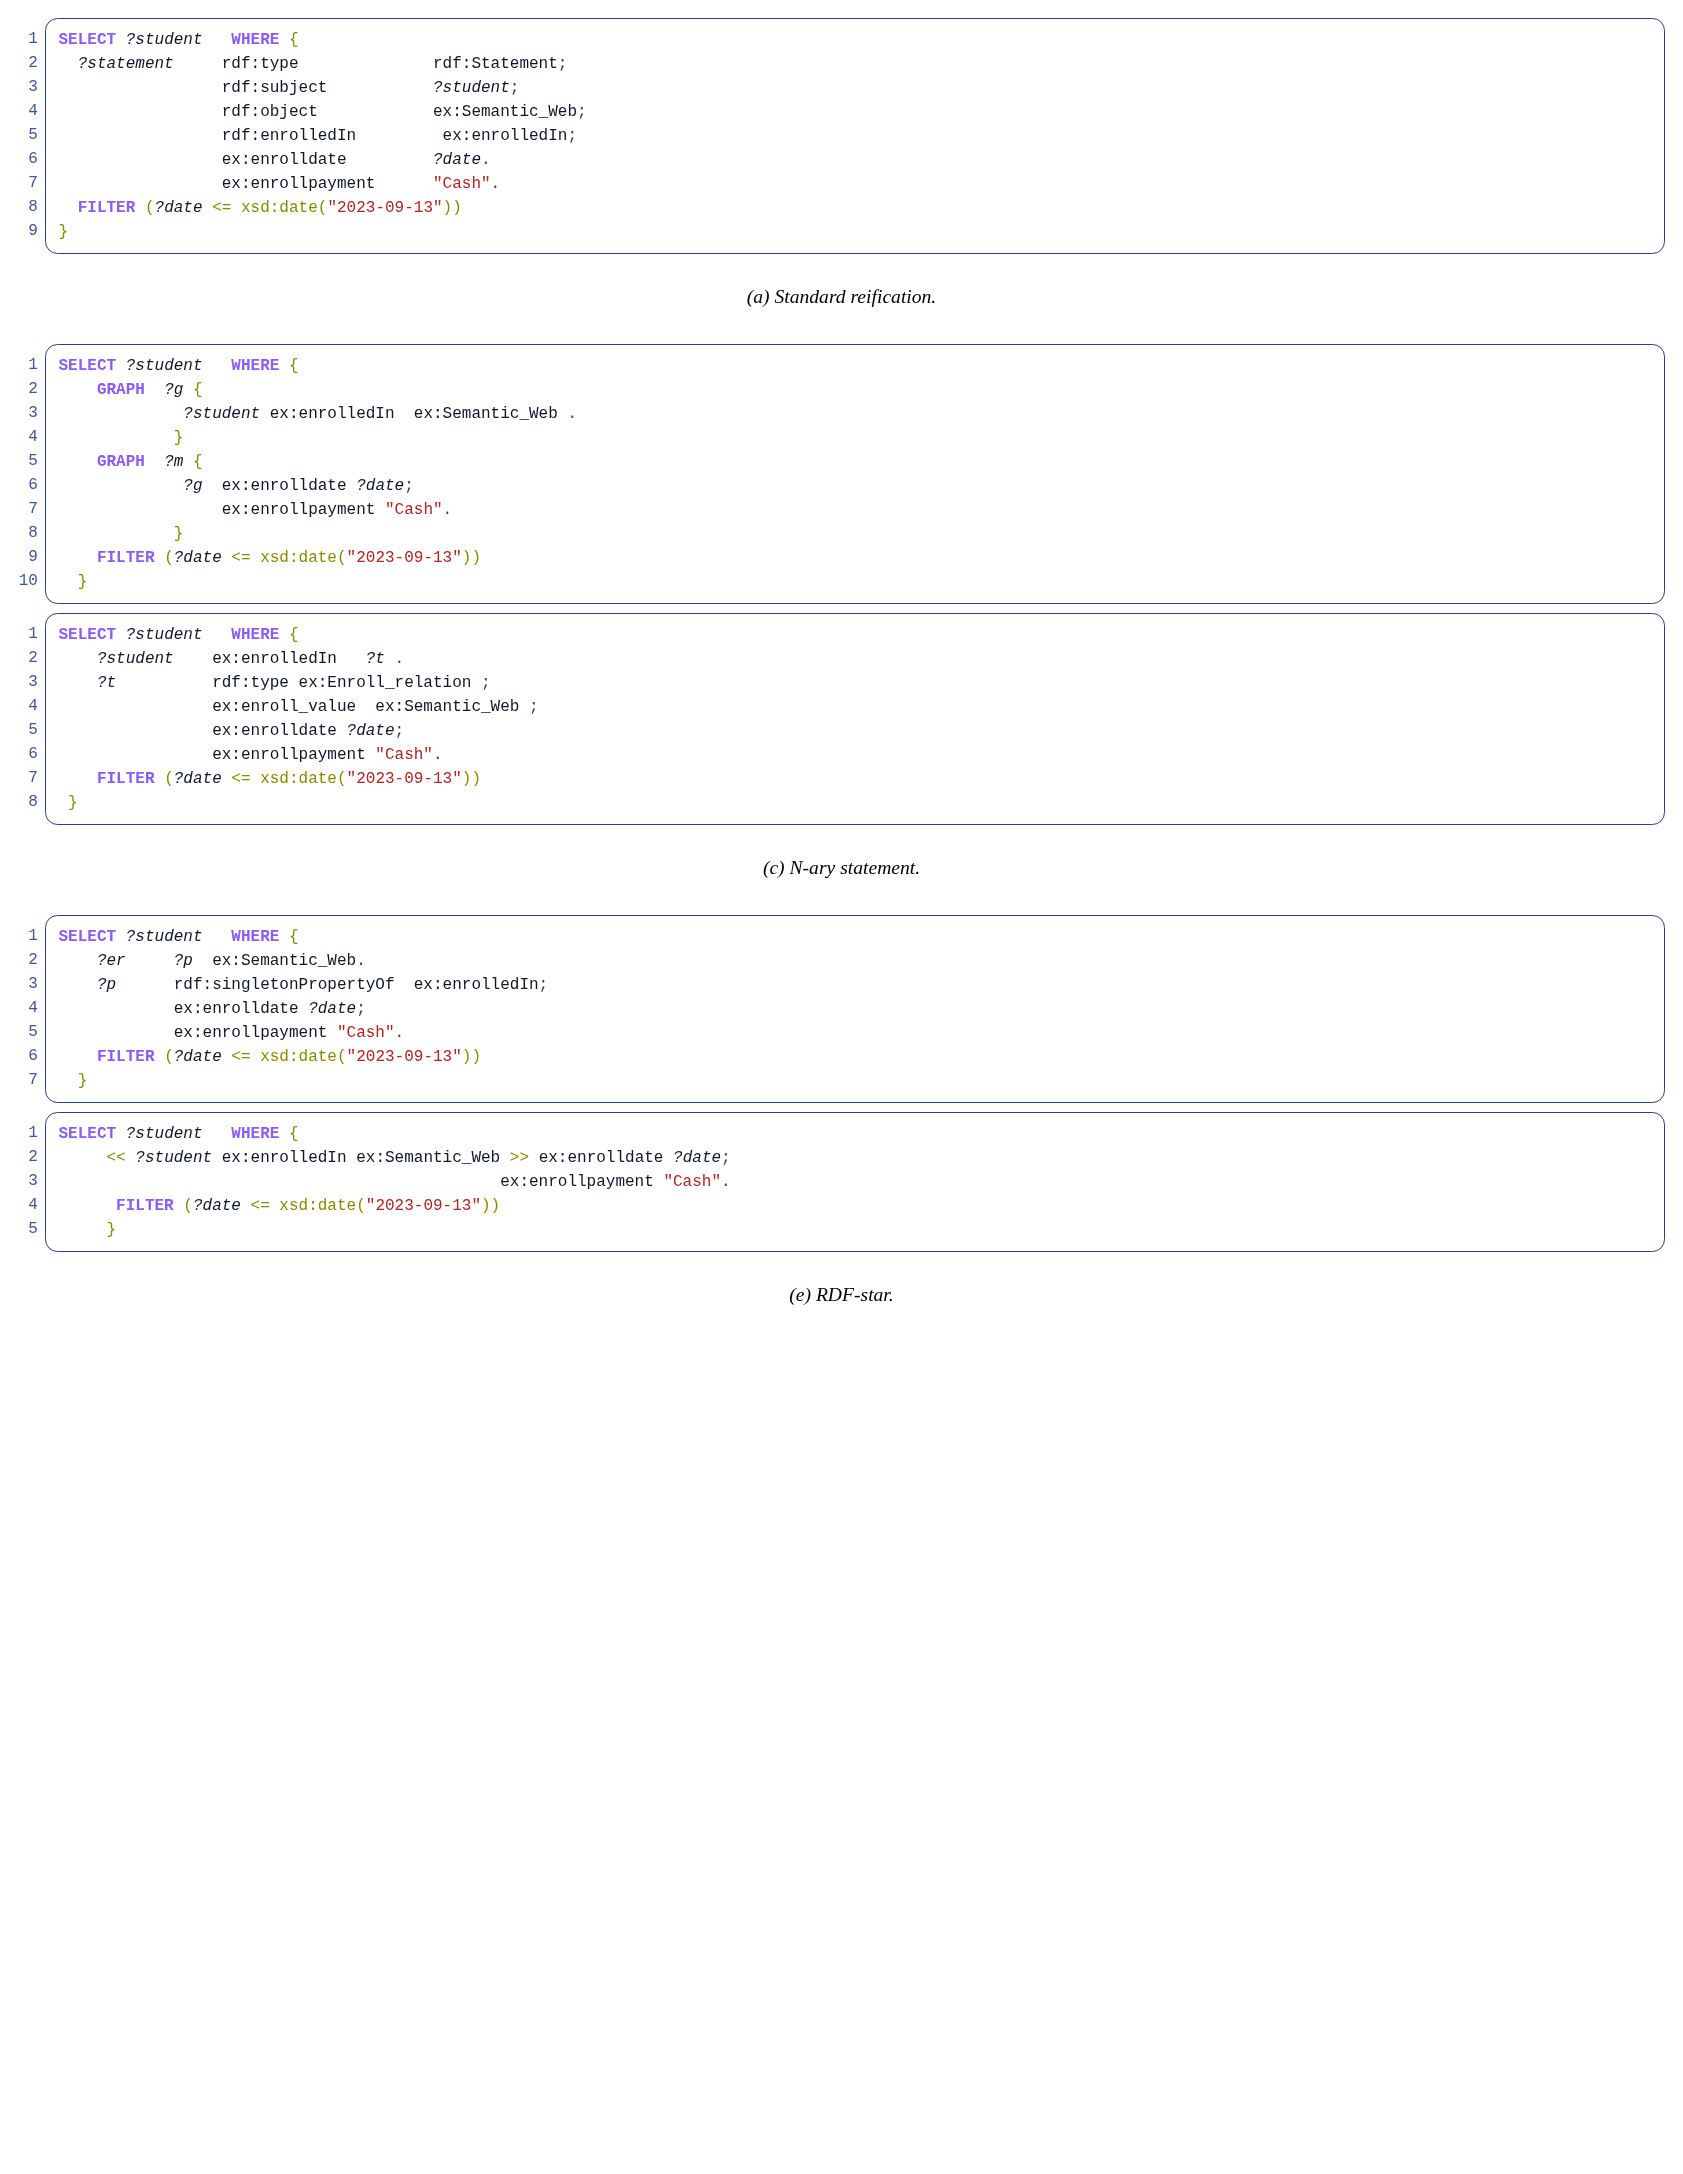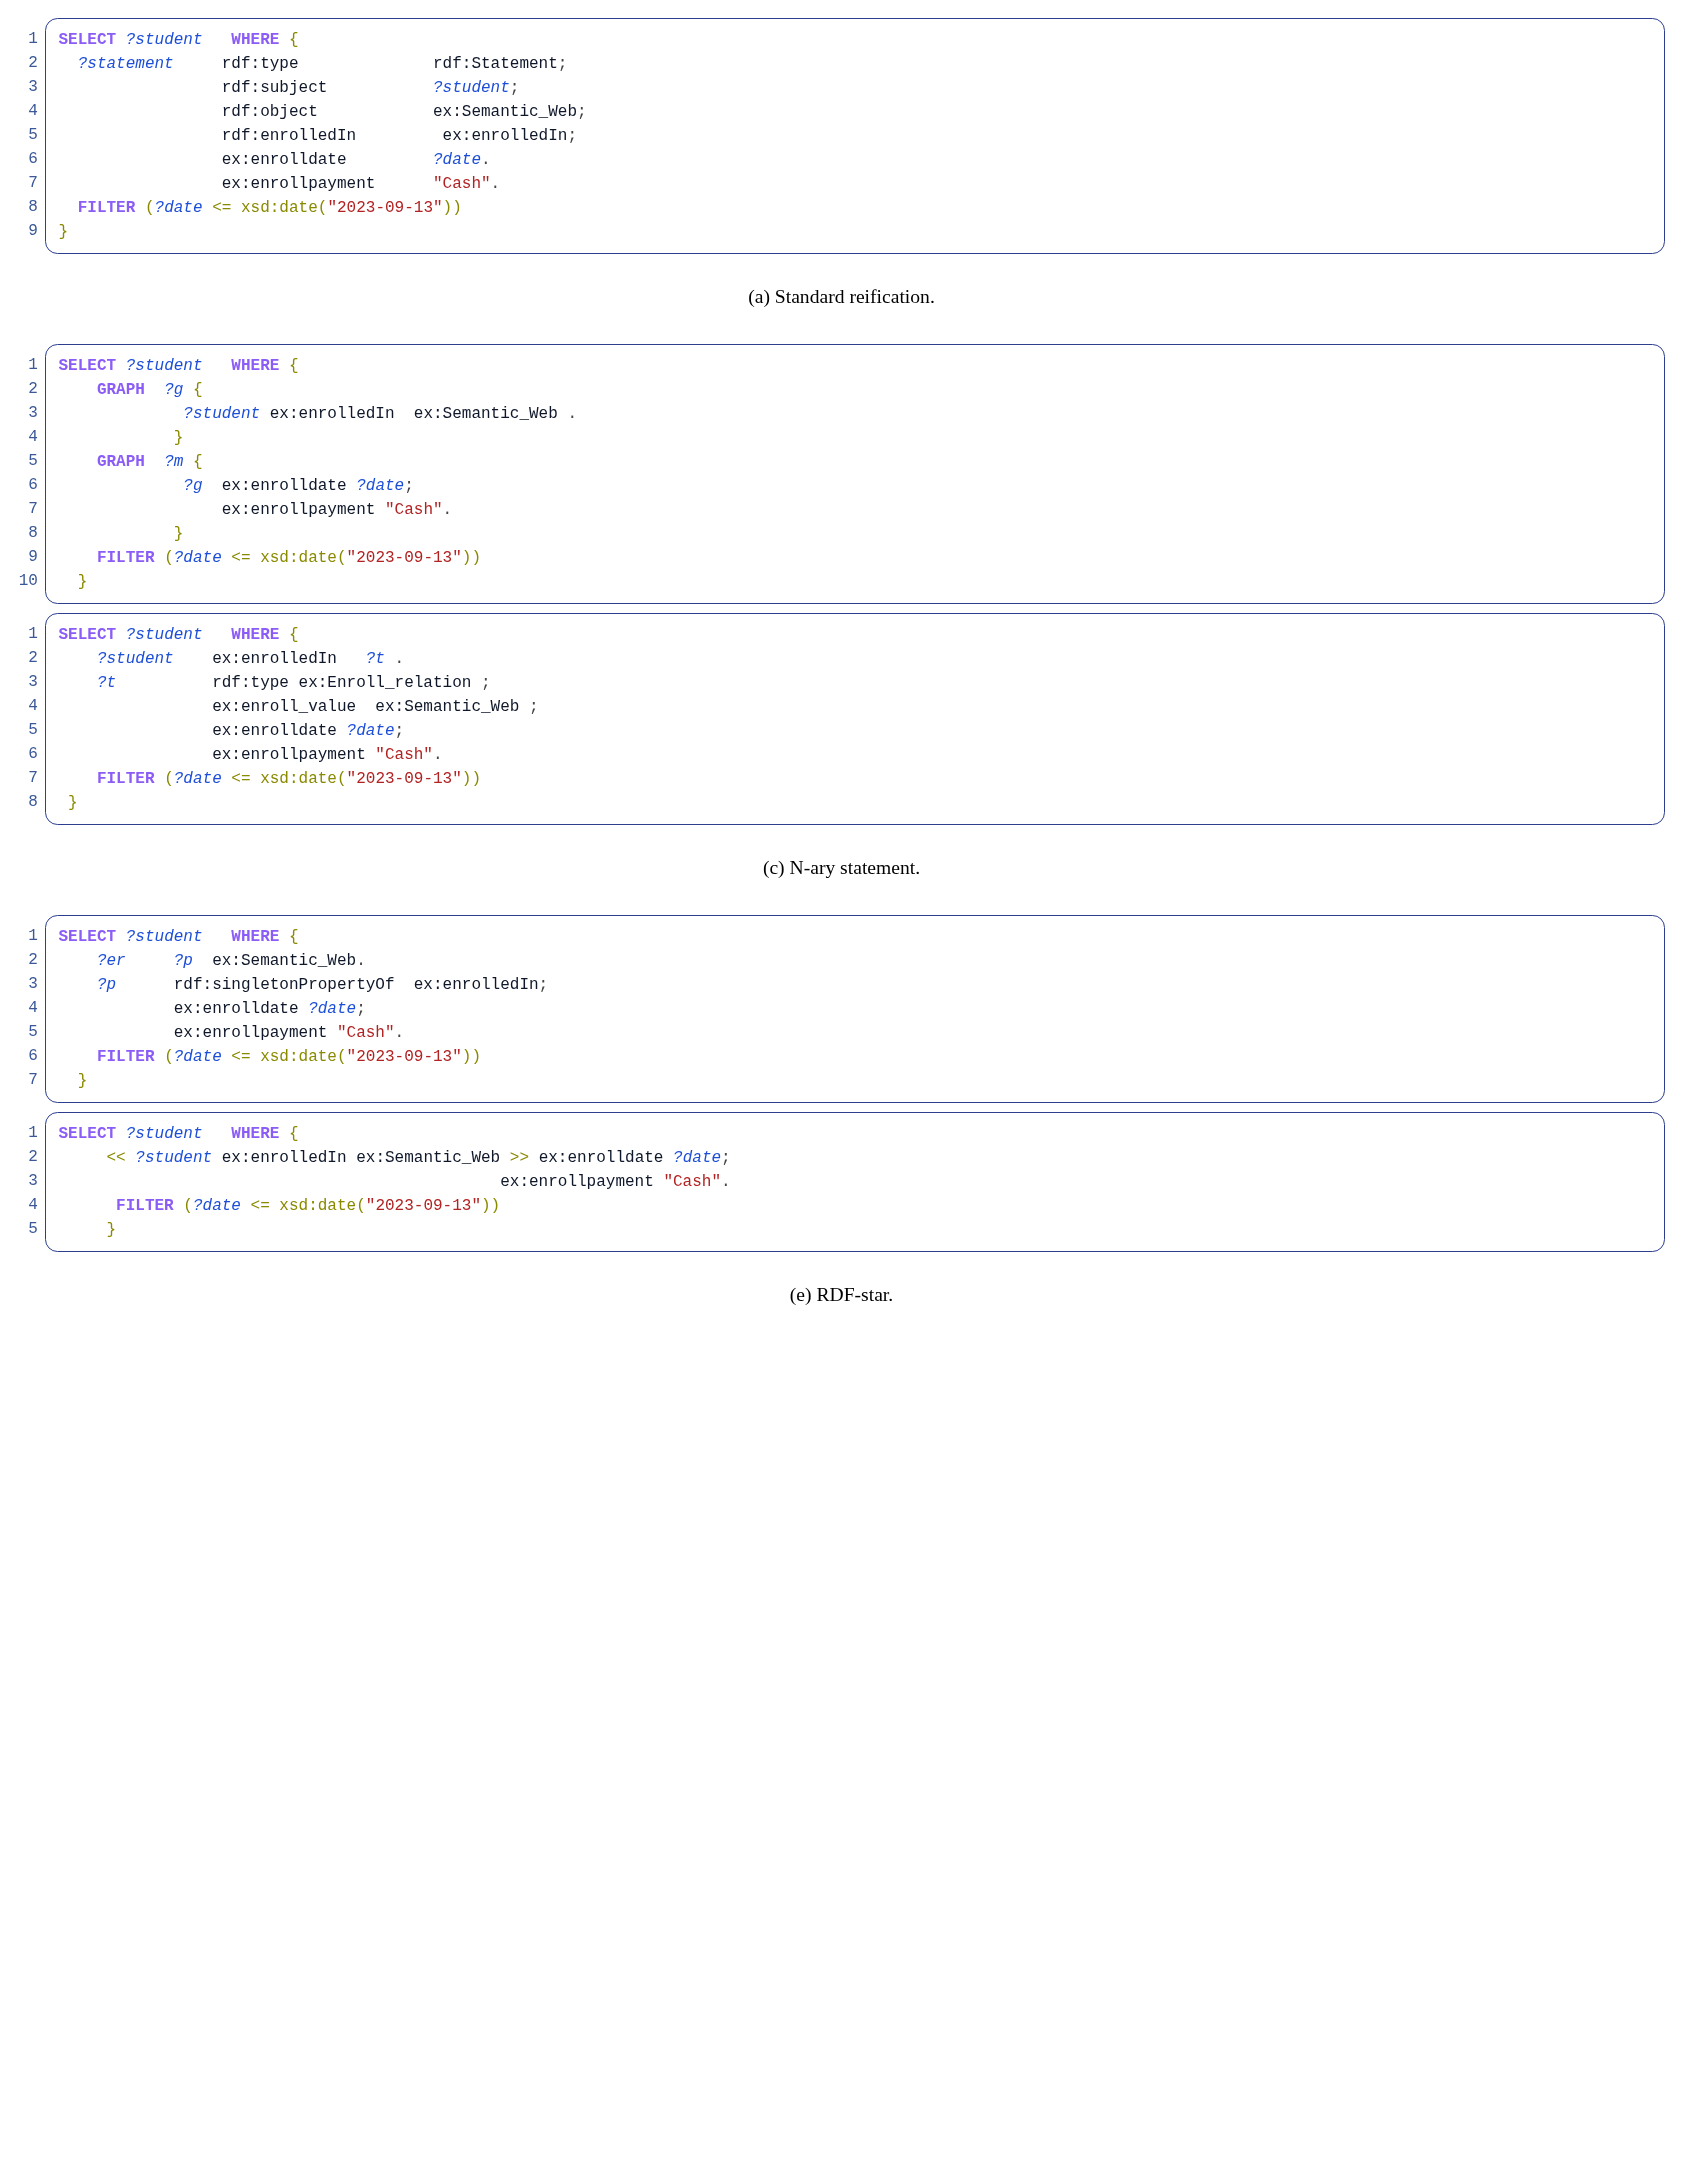--- a/index.html
+++ b/index.html
@@ -38,23 +38,24 @@
     font-family: "Courier New", monospace;
     font-size: 16px;
     line-height: 1.5;
     white-space: pre;
   }
   .caption {
     text-align: center;
     font-size: 19.6px;
     font-family: "Times New Roman", Times, serif;
     margin: 32px 0 36px 0;
+    font-style: italic;
   }
   .tk-kw   { color: #8b5cf6; font-weight: bold; }
-  .tk-var  { color: #1d4ed8; font-style: italic; }
+  .tk-var  { color: #0f172a; font-style: italic; }
   .tk-pred { color: #0f172a; }
   .tk-str  { color: #b22222; }
   .tk-filt { color: #8a8a00; }
   .tk-punc { color: #444444; }
   .tk-br   { color: #8a8a00; }
 </style>
 </head>
 <body>
 
 <div id="container">

